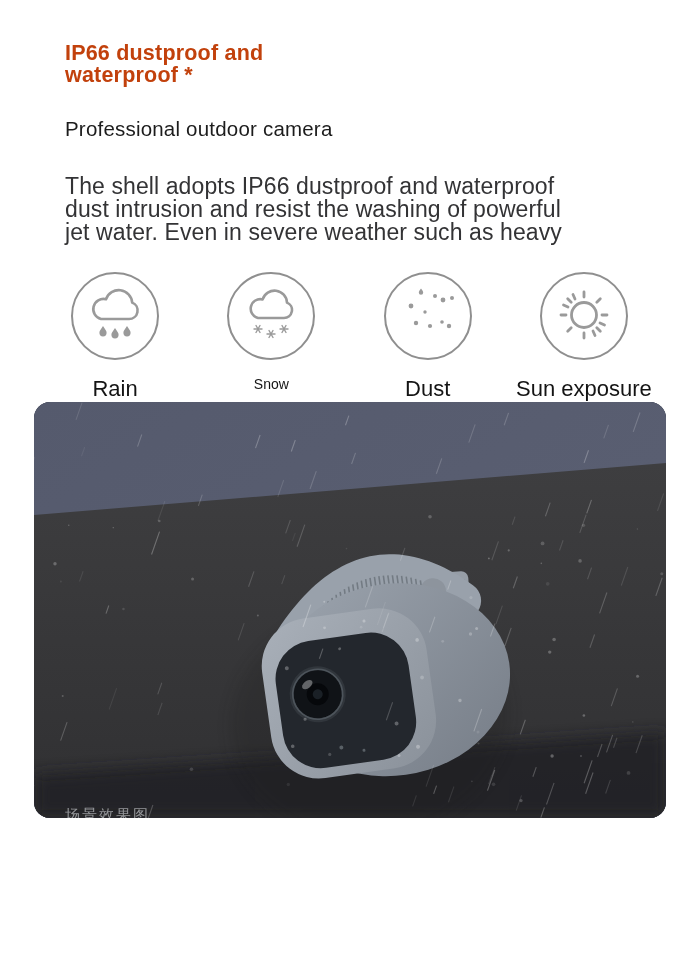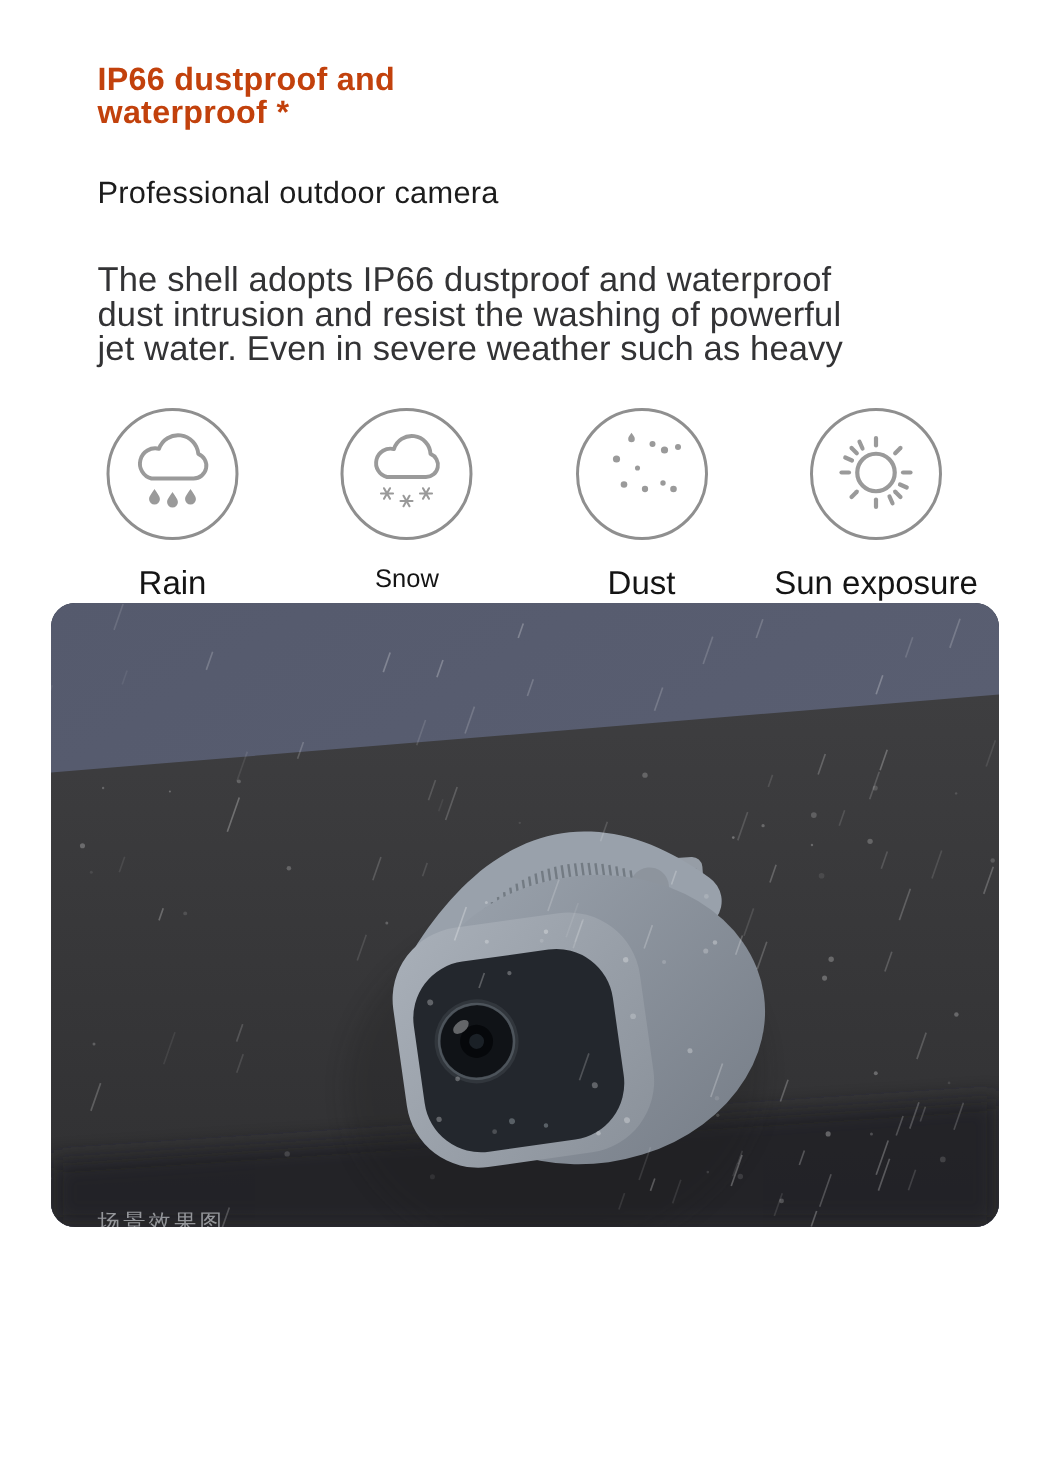--- a/index.html
+++ b/index.html
@@ -17,21 +17,21 @@
   .desc{margin:34px 0 0 65px;font-size:23px;line-height:23.2px;color:#333335;letter-spacing:.1px;}
 
   
   .features{
     margin-top:26px;padding:0 40px;
     display:flex;justify-content:space-between;
   }
   .feature{width:150px;display:flex;flex-direction:column;align-items:center;}
   .feature .ring{width:90px;height:90px;}
   .feature .label{margin-top:15px;font-size:22px;font-weight:500;color:#141414;}
-  .feature .label.small{font-size:17px;}
+  .feature .label.small{font-size:14px;}
 
   
   .photo{
     position:relative;margin:32px 0 0 34px;
     width:632px;height:416px;border-radius:16px;overflow:hidden;background:#0f172a;
   }
   .photo svg{display:block;}
   .photo-caption{
     position:absolute;left:31px;top:404px;
     font-size:15px;color:rgba(185,188,192,.75);letter-spacing:2px;

